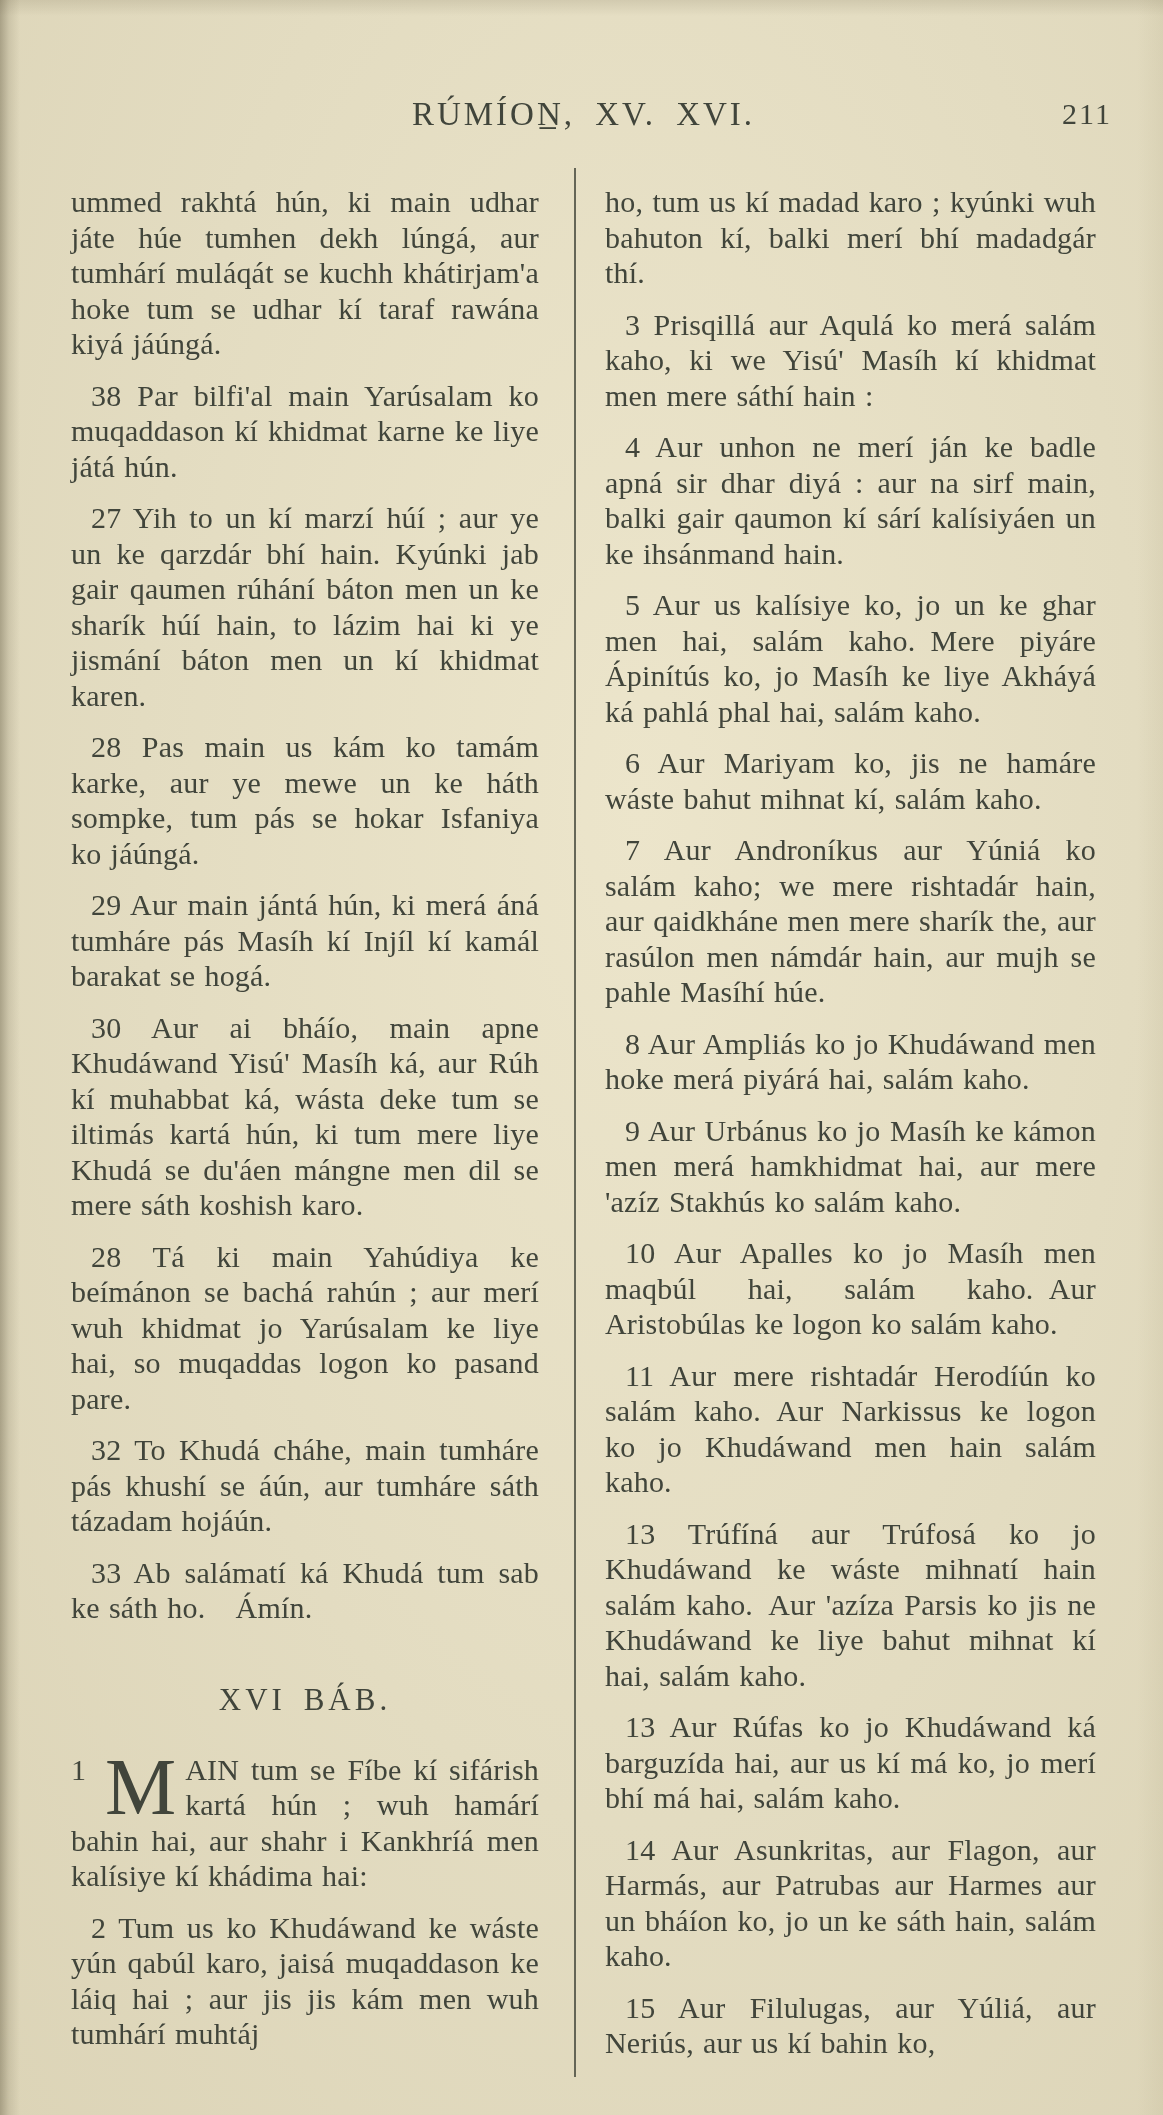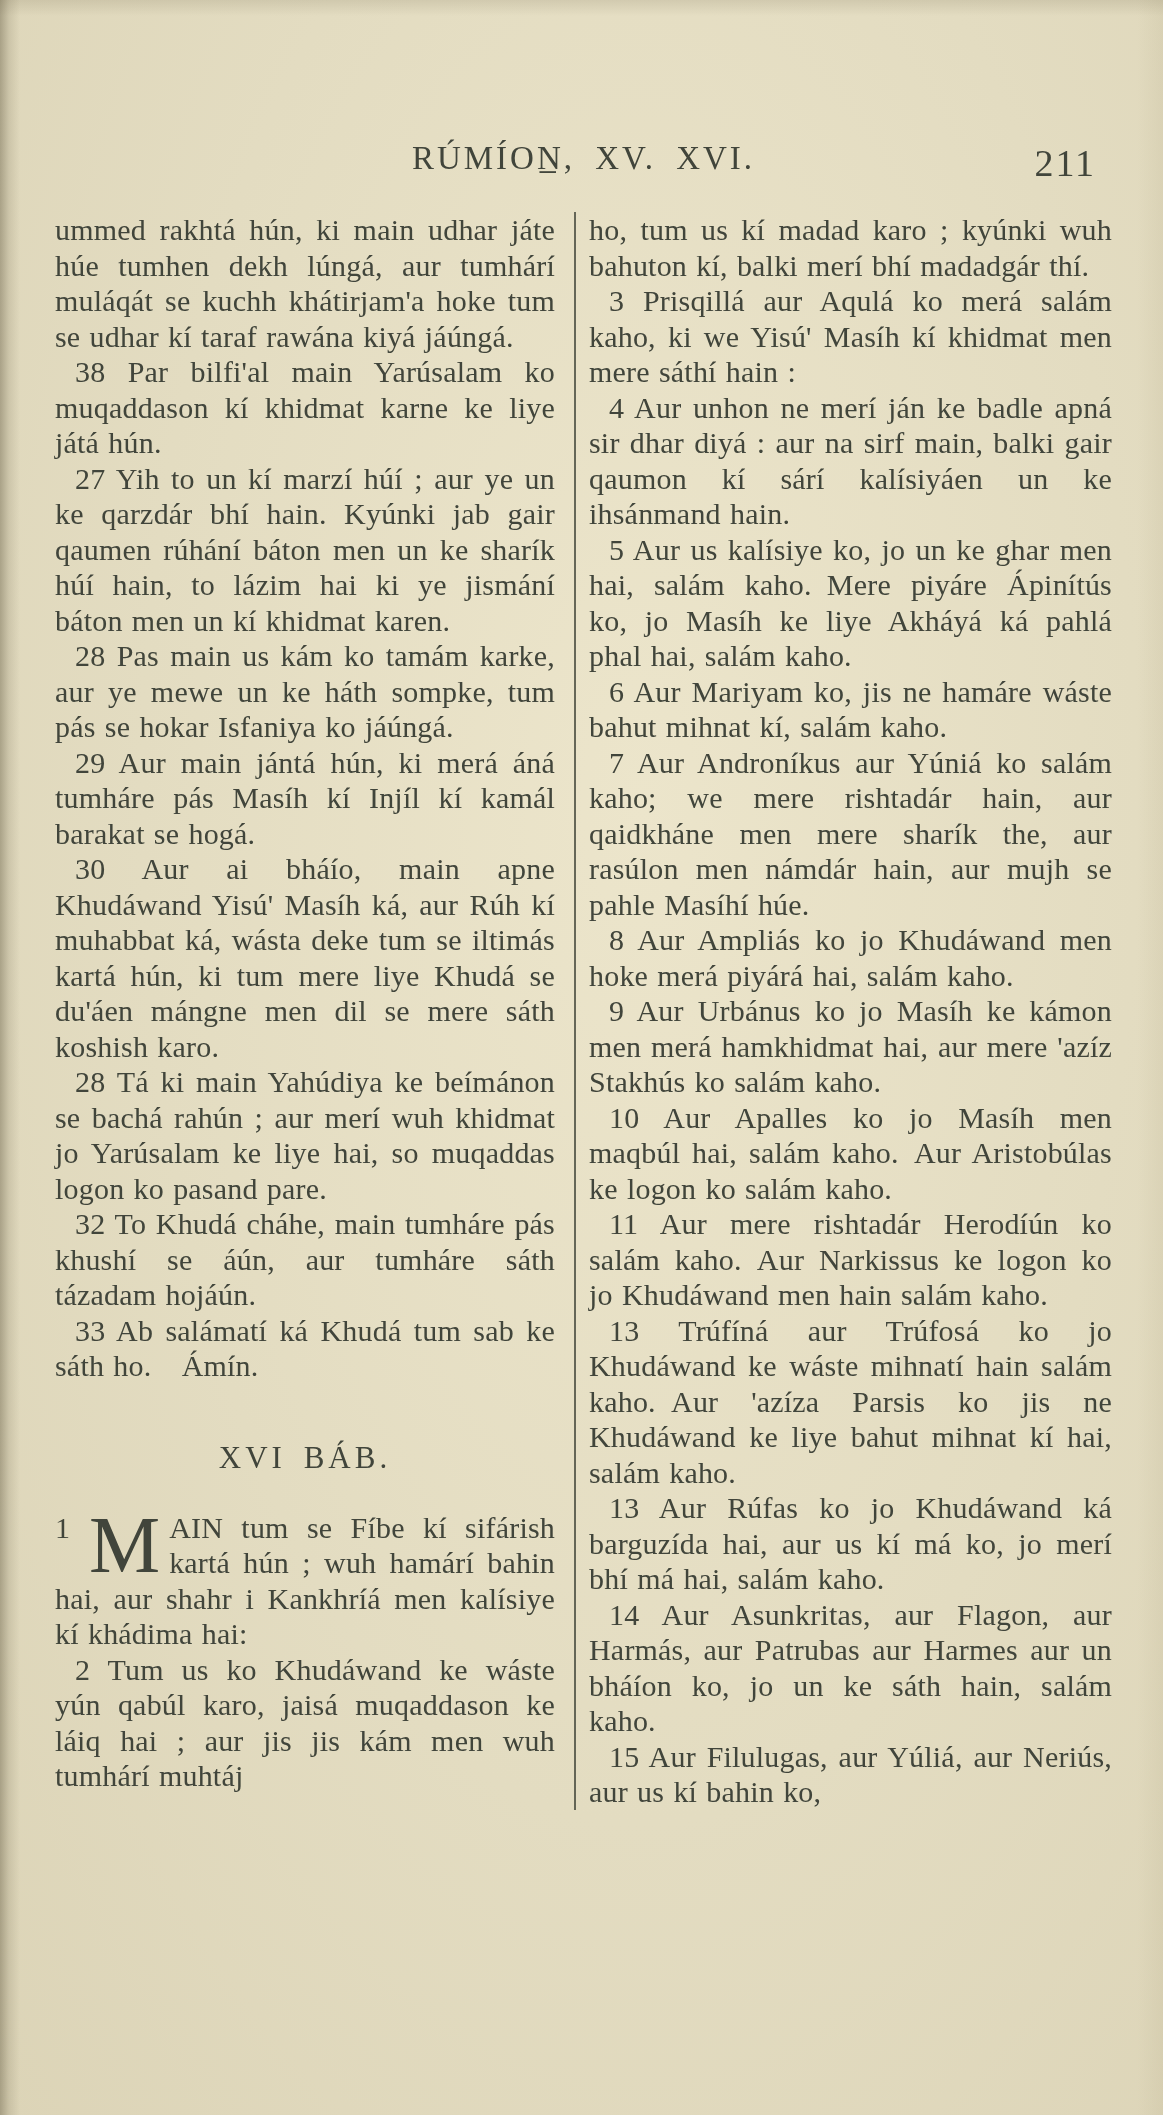--- a/index.html
+++ b/index.html
@@ -16,40 +16,40 @@
       linear-gradient(90deg, rgba(88,80,56,.40) 0px, rgba(88,80,56,.14) 9px, rgba(88,80,56,0) 20px),
       linear-gradient(180deg, rgba(110,100,72,.16) 0px, rgba(110,100,72,0) 16px),
       linear-gradient(270deg, rgba(150,138,100,.10) 0px, rgba(150,138,100,0) 26px),
       radial-gradient(ellipse at 55% 38%, #ece5cb 0%, var(--paper) 55%, #dcd4b7 100%);
   }
   .page{
     box-sizing:border-box;
     padding:96px 51px 0 55px;
   }
   .running-head{
-    position:relative;height:52px;margin-bottom:20px;margin-top:44px;
+    position:relative;height:52px;margin-bottom:20px;
   }
   .running-title{
     position:absolute;left:50%;top:0;transform:translateX(-50%);
     font-size:33px;letter-spacing:3px;word-spacing:9px;white-space:nowrap;
   }
   .page-number{
-    position:absolute;right:16px;top:1px;font-size:38px;letter-spacing:2px;
+    position:absolute;right:0;top:1px;font-size:30px;letter-spacing:2px;
   }
   .columns{
     display:flex;align-items:stretch;
   }
   .column{box-sizing:border-box;}
   .column-left{width:500px;flex:0 0 auto;}
   .column-right{
     flex:1 1 auto;margin-left:19px;padding-left:13px;
     border-left:2px solid rgba(64,68,56,.78);
   }
   p.para{
-    margin:0;font-size:30px;line-height:35.5px;text-align:justify;
+    margin:16px;font-size:30px;line-height:35.5px;text-align:justify;
     text-indent:20px;word-spacing:1.5px;letter-spacing:.2px;
   }
   p.cont{text-indent:0;}
   .vnum{white-space:nowrap;}
   h2.chapter-heading{
     margin:56px 0 34px;font-weight:normal;text-align:center;
     font-size:31px;letter-spacing:4px;word-spacing:6px;
   }
   p.dropcap-para{text-indent:0;}
   .vnum-dc{

